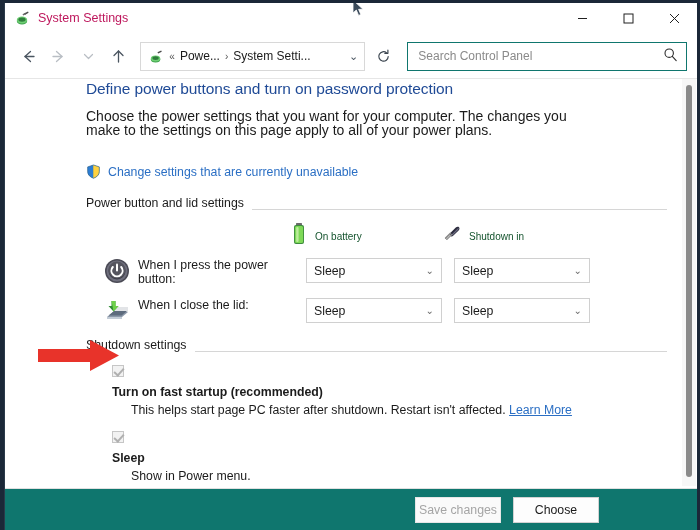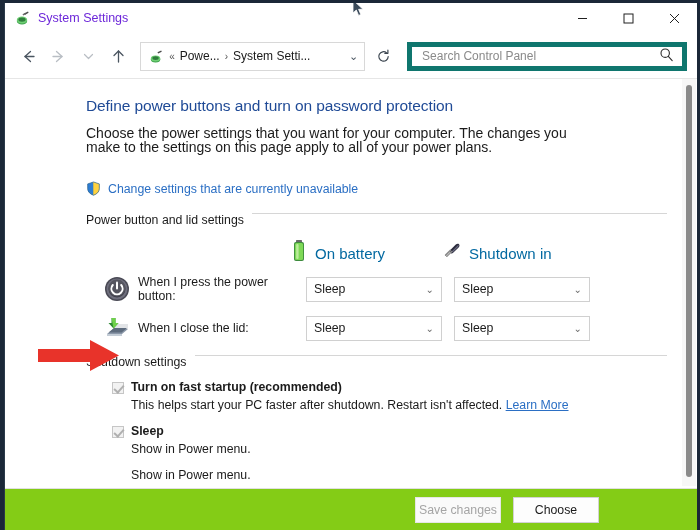--- a/index.html
+++ b/index.html
@@ -23,21 +23,21 @@
     position: relative;
     height: 31px;
     background: #ffffff;
     border-bottom: 1px solid #ffffff;
   }
   .title-left {
     position: absolute; left: 10px; top: 7px;
     display: flex; align-items: center; gap: 7px;
   }
   .app-icon { width: 16px; height: 16px; position: relative; }
-  .title-text { font-size: 12.5px; color: #6d28d9; line-height: 16px; }
+  .title-text { font-size: 12.5px; color: #be185d; line-height: 16px; }
 
   .wincontrols {
     position: absolute; right: 0; top: 0;
     display: flex; height: 31px;
   }
   .wc {
     width: 46px; height: 31px;
     display: flex; align-items: center; justify-content: center;
     color: #202020;
   }
@@ -79,41 +79,41 @@
   .refreshbtn {
     width: 30px; height: 29px; margin-left: 2px;
     display: flex; align-items: center; justify-content: center;
     border: 1px solid #ffffff;
     color: #3c4650;
   }
 
   .searchbox {
     margin-left: 8px;
     width: 300px; height: 29px;
-    border: 5px solid #0f766e;
+    border: 1px solid #0f766e;
     background: #ffffff;
     display: flex; align-items: center;
     padding: 0 8px 0 10px;
     font-size: 12px;
   }
   .searchbox input {
     flex: 1; border: none; outline: none;
     font-family: "Liberation Sans", sans-serif;
     font-size: 12px; color: #1a1a1a;
     background: transparent;
   }
   .searchbox input::placeholder { color: #8a8a8a; }
 
   
   .content {
     position: relative;
     height: 422px;
     background: #ffffff;
     border-top: 1px solid #e6e6e6;
-    padding: 18px 30px 0 81px;
+    padding: 1px 30px 0 81px;
     overflow: hidden;
   }
   h1.page-title {
     font-size: 15.5px; font-weight: normal;
     color: #2b5797; color: #1f4a96;
     margin-bottom: 11px;
     letter-spacing: -0.1px;
   }
   .intro {
     font-size: 14px; color: #1b1b1b;
@@ -124,58 +124,58 @@
     display: flex; align-items: center; gap: 7px;
     margin-bottom: 17px;
     margin-top: 27px;
   }
   .shield { width: 15px; height: 15px; flex: 0 0 auto; }
   .shieldlink a {
     font-size: 12.3px; color: #2b6fc4; text-decoration: none;
   }
 
   .grouphdr {
-    display: flex; align-items: flex-start; gap: 8px;
+    display: flex; align-items: flex-end; gap: 8px;
     margin-bottom: 12px;
   }
   .grouphdr .lbl { font-size: 12.3px; color: #1b1b1b; white-space: nowrap; }
   .grouphdr .rule { flex: 1; height: 1px; background: #d6d6d6; }
 
   .powerhdr {
     display: flex; align-items: center;
     margin-bottom: 8px;
     padding-left: 205px;
   }
   .powercol {
     display: flex; align-items: center; gap: 8px;
     width: 148px;
   }
-  .powercol .ptxt { font-size: 15px; color: #0369a1; }
+  .powercol .ptxt { font-size: 10px; color: #14532d; }
 
   .setrow {
-    display: flex; align-items: center;
+    display: flex; align-items: flex-start;
     margin-bottom: 12px;
     padding-left: 18px;
   }
   .setrow .rowicon { width: 26px; height: 26px; flex: 0 0 auto; margin-right: 8px; }
   .setrow .rowlbl { font-size: 12.3px; color: #1b1b1b; width: 168px; }
   .combo {
     width: 136px; height: 25px;
     border: 1px solid #d0d0d0;
     background: #fff;
     display: flex; align-items: center;
     padding: 0 7px;
     font-size: 12.3px; color: #1b1b1b;
     margin-right: 12px;
   }
   .combo .cval { flex: 1; }
   .combo .ccar { color: #6b6b6b; font-size: 10px; }
 
   .shutdown-list { padding-left: 26px; margin-top: 2px; }
-  .chkrow { display: flex; align-items: flex-start; gap: 7px; margin-bottom: 1px; }
+  .chkrow { display: flex; align-items: flex-start; gap: 7px; margin-bottom: 1px; flex-direction: column; }
   .chkbox {
     width: 12px; height: 12px; margin-top: 3px;
     border: 1px solid #c6c6c6;
     background: #f2f2f2;
     flex: 0 0 auto;
     position: relative;
   }
   .chkbox.unchecked { background: #fbfbfb; border-color: #d4d4d4; }
   .chkbox.checked::after {
     content: "";
@@ -189,21 +189,21 @@
   .chkdesc {
     font-size: 12.3px; color: #1b1b1b;
     line-height: 17px; margin: 0 0 9px 19px;
   }
   .chkdesc a { color: #2b6fc4; text-decoration: underline; }
 
   
   .footer {
     position: absolute; left: 0; right: 0; bottom: 0;
     height: 42px;
-    background: #84cc16;
+    background: #0f766e;
     border-top: 1px solid #e0e0e0;
     display: flex; align-items: center; justify-content: flex-end;
     padding-right: 98px;
     gap: 12px;
   }
   .btn {
     min-width: 86px; height: 26px;
     border: 1px solid #d2d2d2;
     background: #fdfdfd;
     font-size: 12.3px; color: #1b1b1b;
@@ -434,21 +434,21 @@
       <span class="rule"></span>
     </div>
 
     <div class="shutdown-list">
 
       <div class="chkrow">
         <span class="chkbox checked"></span>
         <span class="chklabel">Turn on fast startup (recommended)</span>
       </div>
       <div class="chkdesc">
-        <span>This helps start your PC faster after shutdown. Restart isn't affected.</span>
+        <span>This helps start page PC faster after shutdown. Restart isn't affected.</span>
         <a href="#">Learn More</a>
       </div>
 
       <div class="chkrow">
         <span class="chkbox checked"></span>
         <span class="chklabel">Sleep</span>
       </div>
       <div class="chkdesc">Show in Power menu.</div>
 
       <div class="chkdesc">Show in Power menu.</div>

